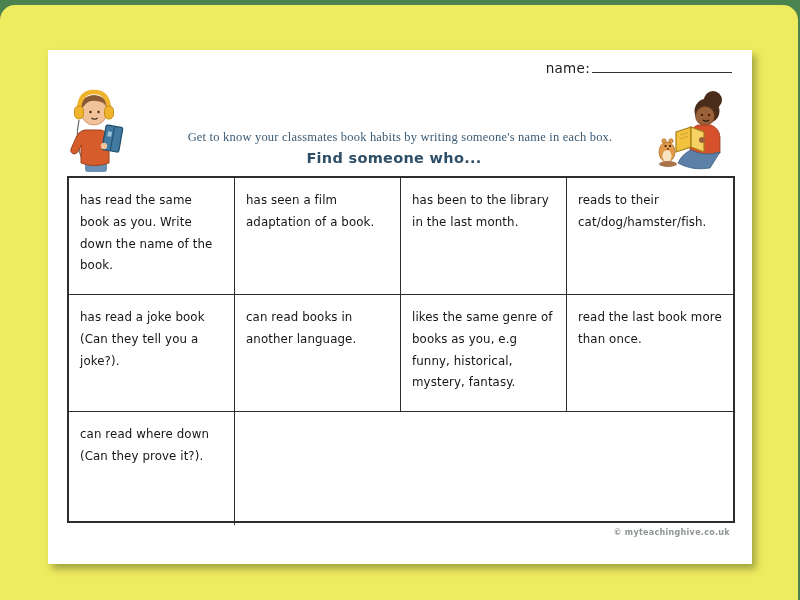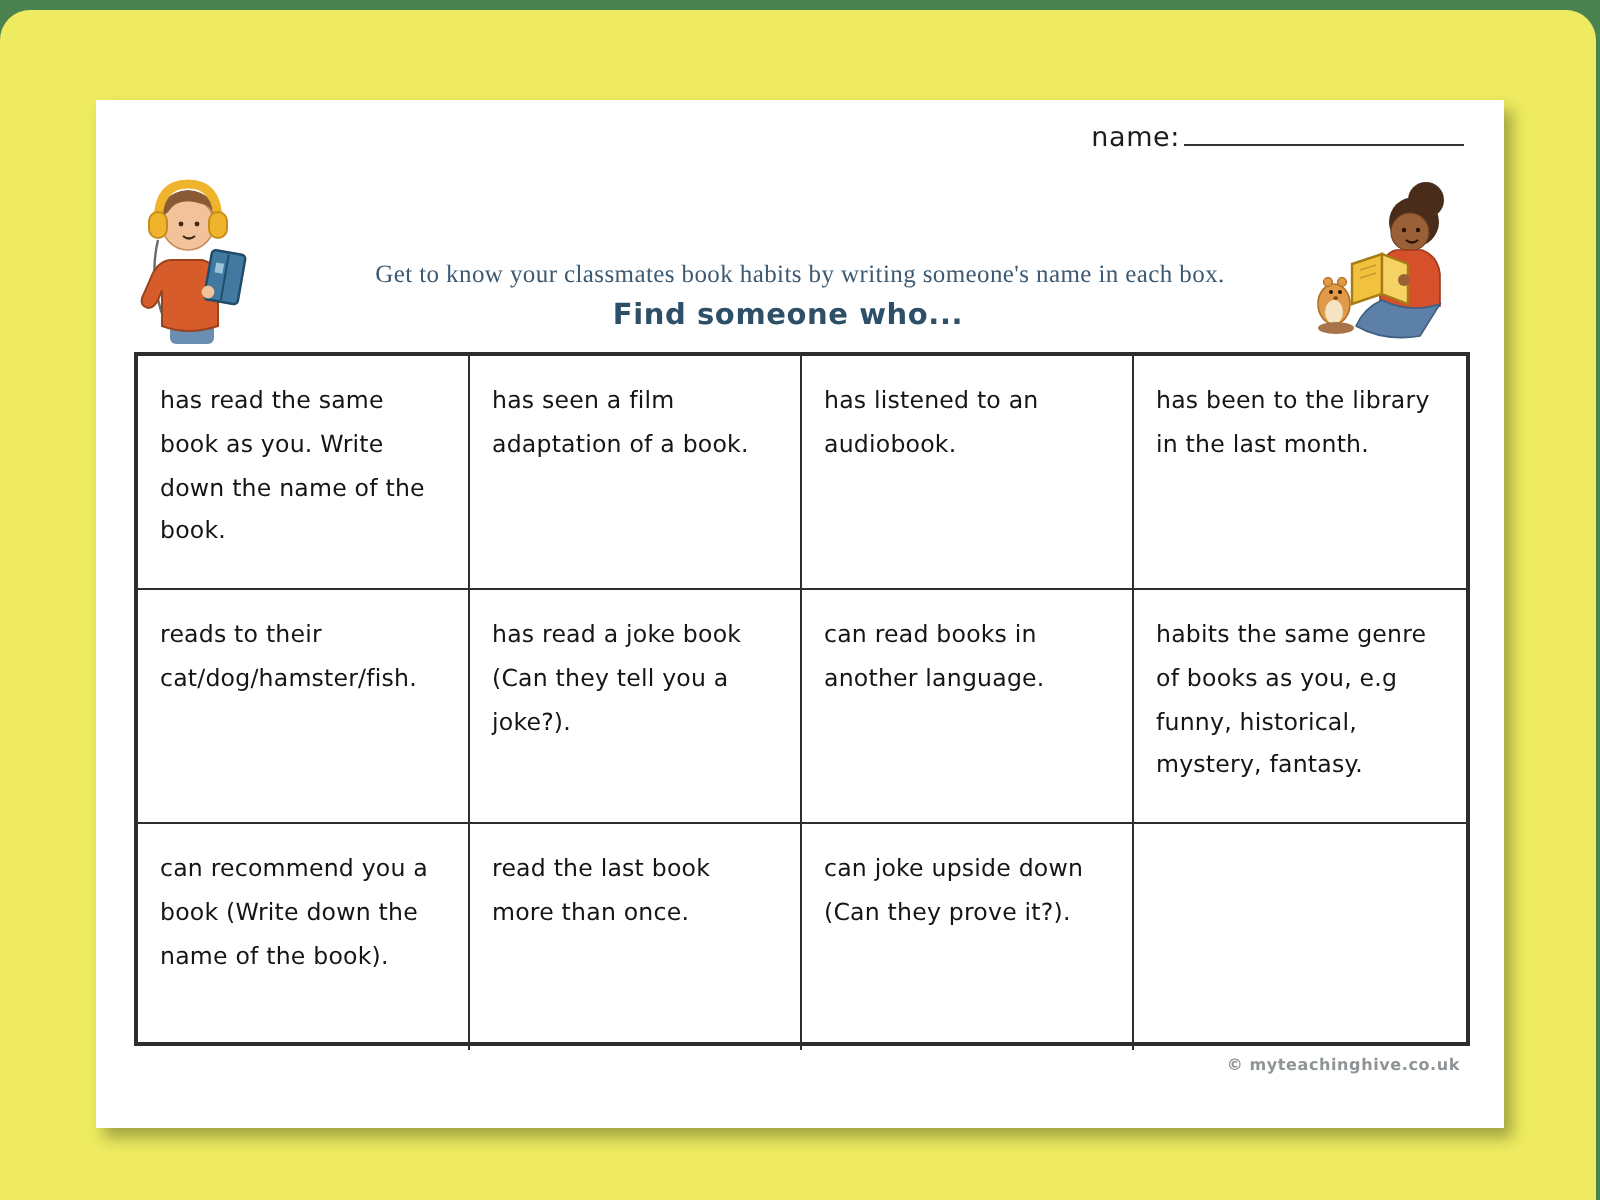--- a/index.html
+++ b/index.html
@@ -184,26 +184,24 @@
   </svg>
 
 
   <div class="subtitle">Get to know your classmates book habits by writing someone's name in each box.</div>
 
   <div class="prompt-heading">Find someone who...</div>
 
   <div class="bingo-grid">
     <div class="bingo-cell">has read the same book as you. Write down the name of the book.</div>
     <div class="bingo-cell">has seen a film adaptation of a book.</div>
-    <div class="bingo-cell">has listened to an audiobook.</div>
     <div class="bingo-cell">has been to the library in the last month.</div>
     <div class="bingo-cell">reads to their cat/dog/hamster/fish.</div>
     <div class="bingo-cell">has read a joke book (Can they tell you a joke?).</div>
     <div class="bingo-cell">can read books in another language.</div>
-    <div class="bingo-cell">habits the same genre of books as you, e.g funny, historical, mystery, fantasy.</div>
-    <div class="bingo-cell">can recommend you a book (Write down the name of the book).</div>
+    <div class="bingo-cell">likes the same genre of books as you, e.g funny, historical, mystery, fantasy.</div>
     <div class="bingo-cell">read the last book more than once.</div>
-    <div class="bingo-cell">can joke upside down (Can they prove it?).</div>
+    <div class="bingo-cell">can read where down (Can they prove it?).</div>
   </div>
 
   <div class="footer-credit">© myteachinghive.co.uk</div>
 
 </div>
 
 </body></html>

